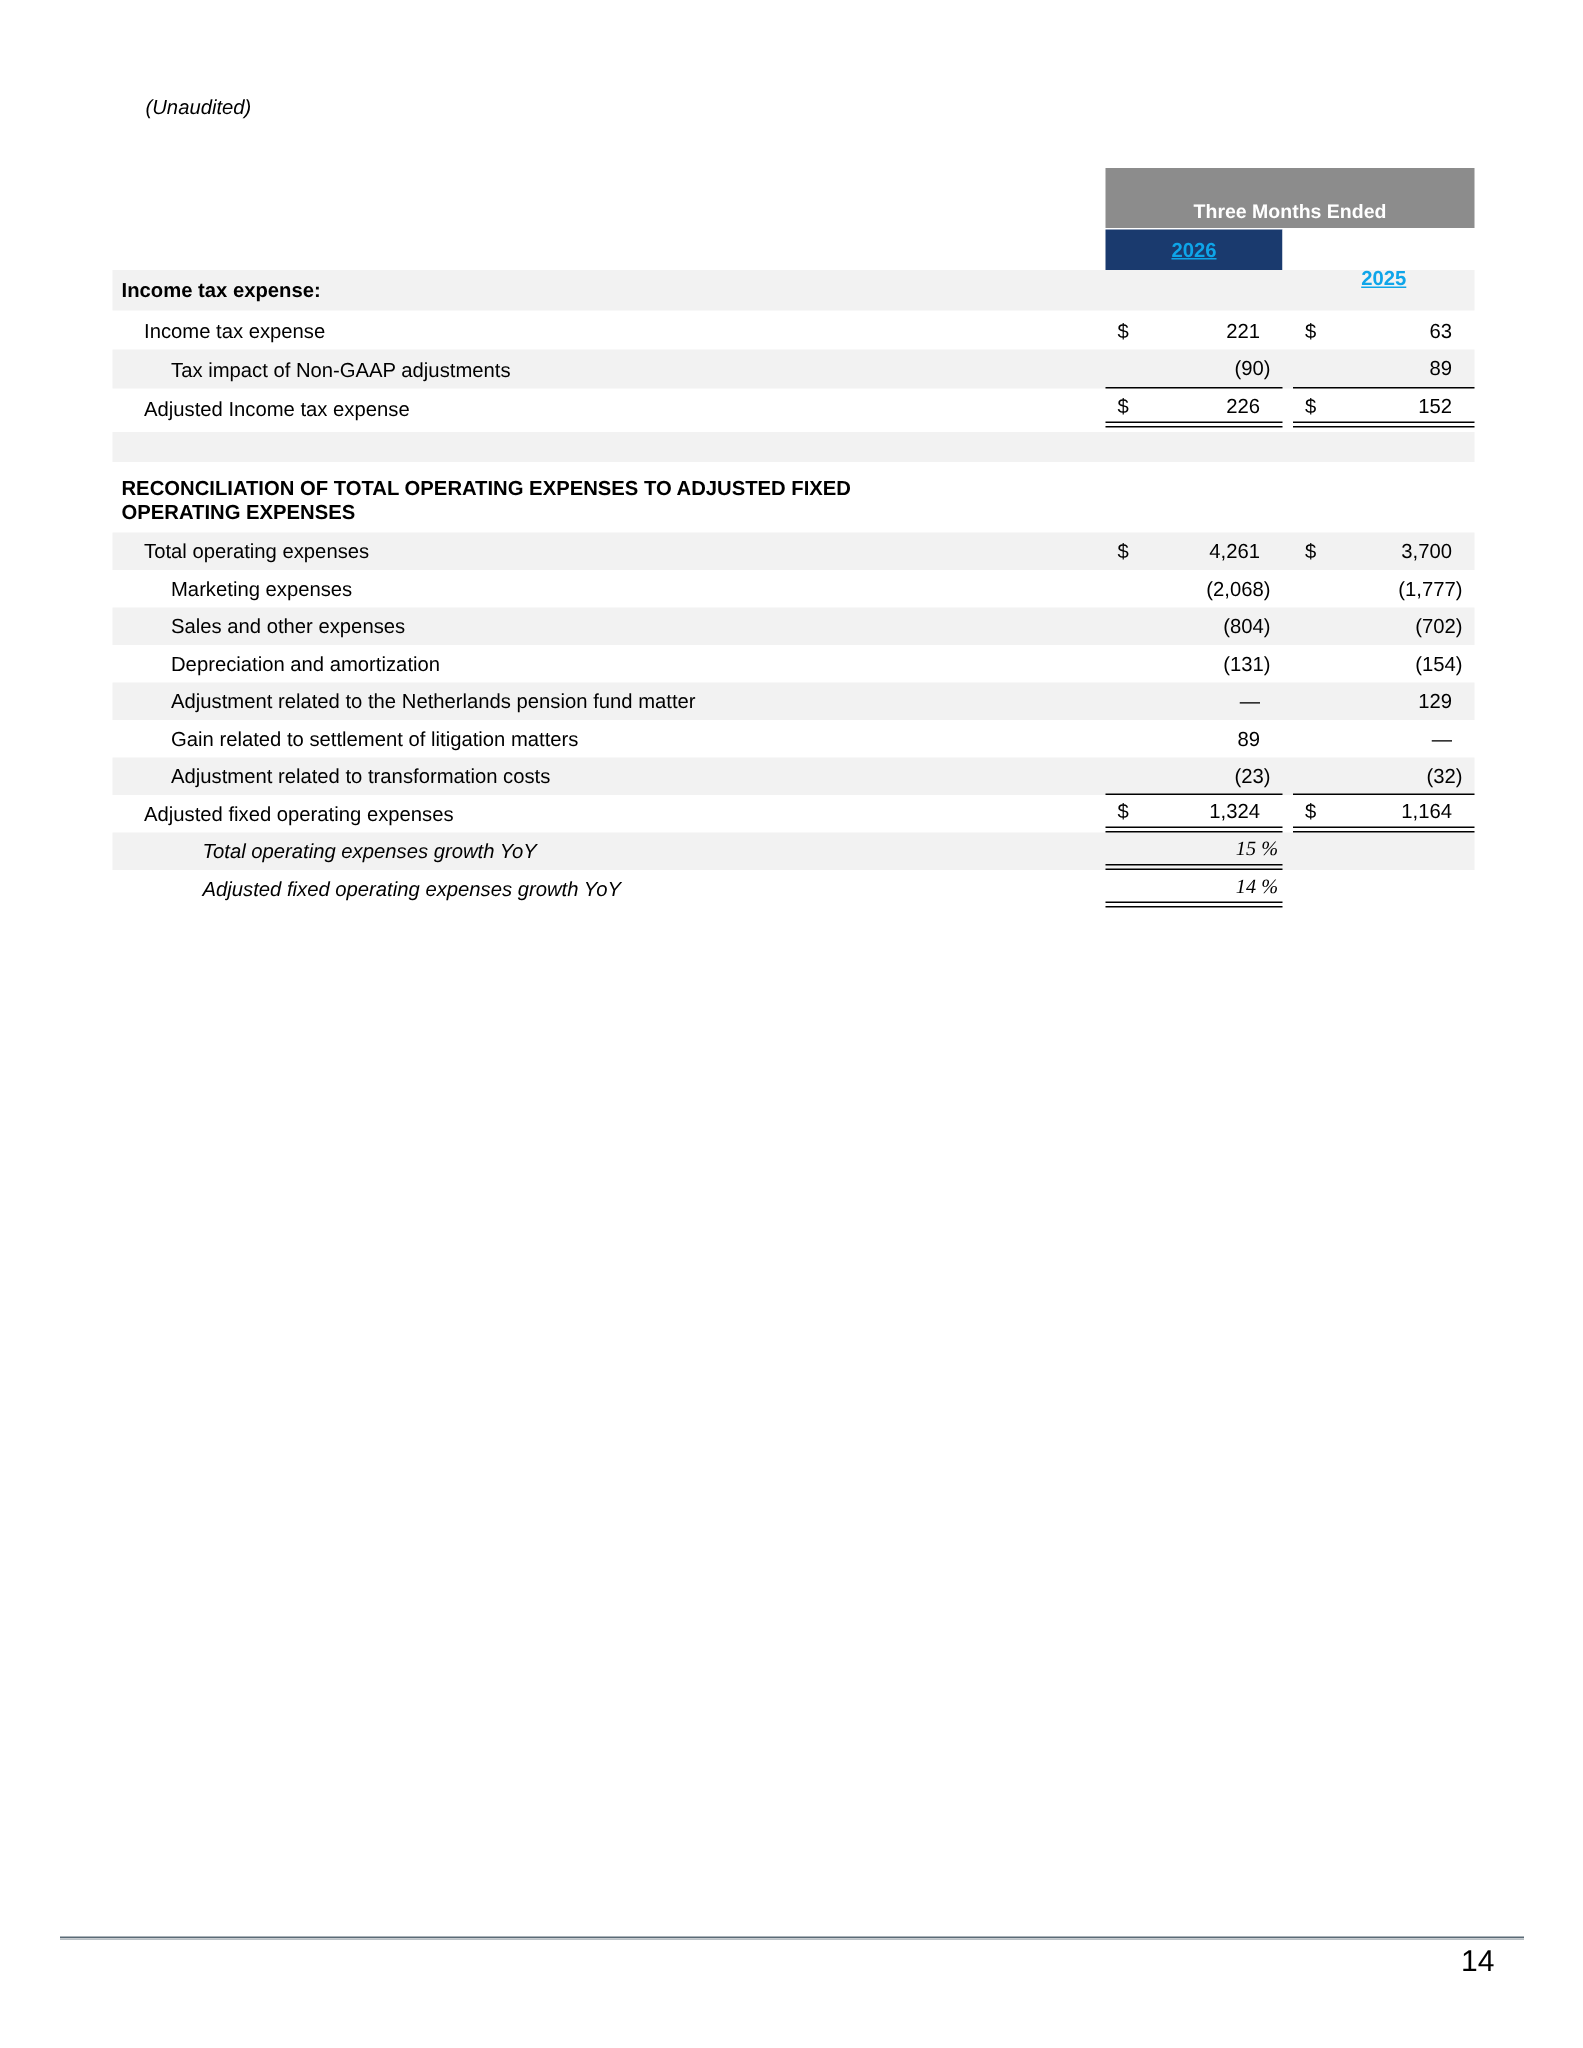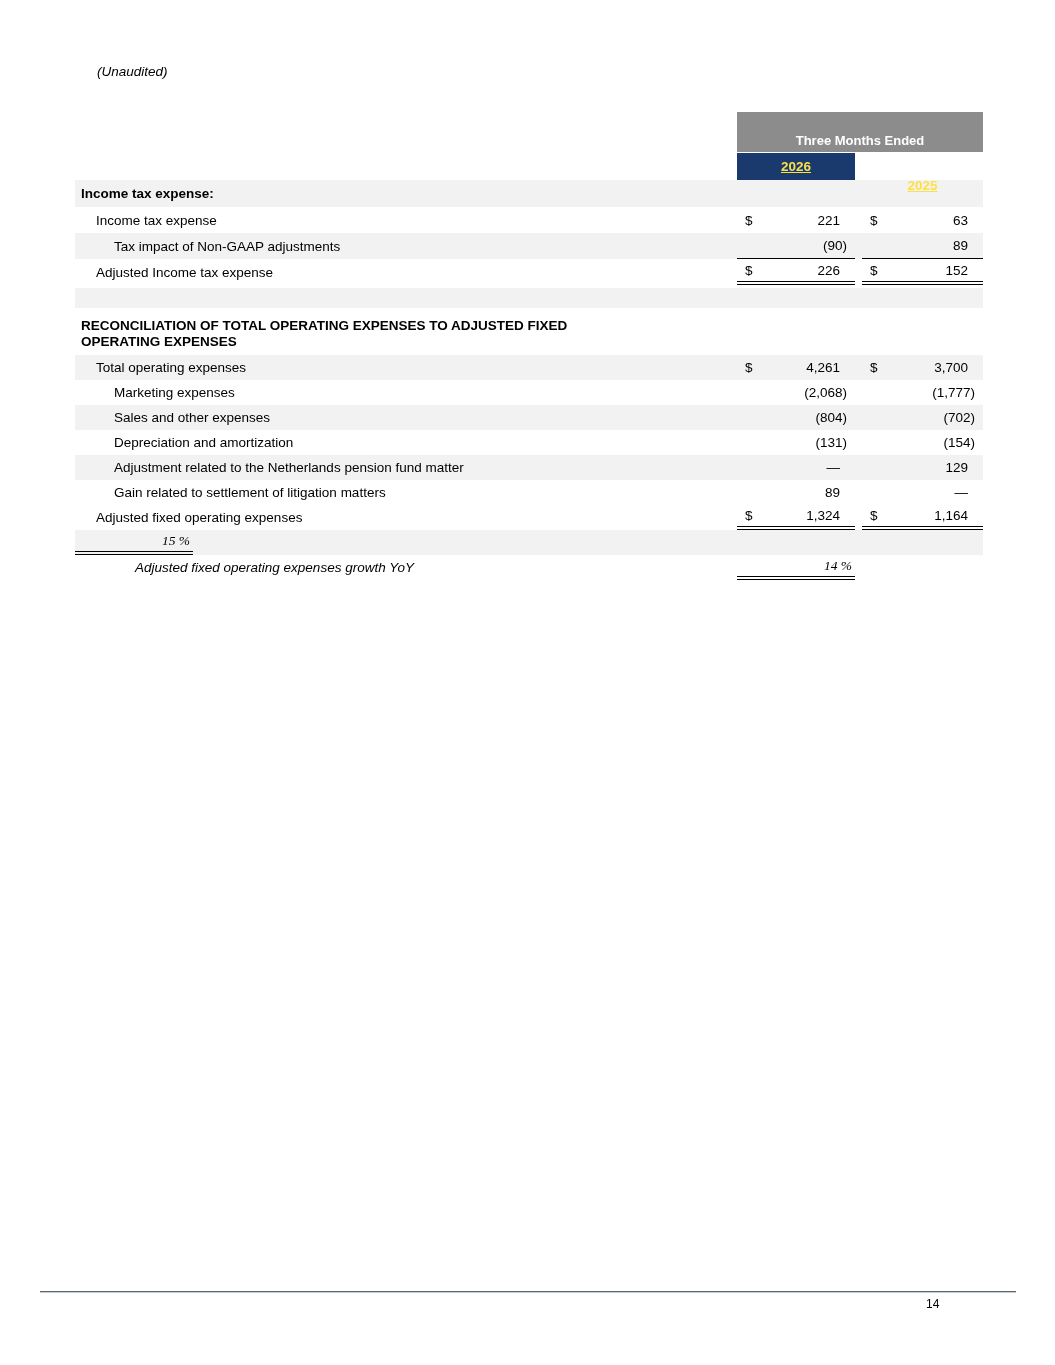--- a/index.html
+++ b/index.html
@@ -20,21 +20,21 @@
   
   .phead {
     margin-left: 662px; width: 246px; height: 40px;
     background: var(--header-gray, #8c8c8c);
     color: #fff; font-weight: bold; font-size: 13px;
     text-align: center; line-height: 17px; padding-top: 20px;
   }
   .yrow { display: flex; height: 27px; margin-top: 1px; }
   .yspacer { width: 662px; }
   .ycell {
-    background: var(--header-navy, #1a3a6e); color: #fde047; font-weight: bold;
+    background: var(--header-navy, #1a3a6e); color: #0ea5e9; font-weight: bold;
     display: flex; align-items: center; justify-content: center; font-size: 13.5px; text-decoration: underline;
   }
   .y1 { width: 118px; }
   .ygap { width: 7px; background: #fff; }
   .y2 { width: 121px; margin-top: 32px; }
 
   
   .row { display: flex; height: 26px; }
   .row.h27 { height: 27px; flex-direction: column; }
   .row.h25 { height: 25px; }
@@ -55,21 +55,21 @@
   .u2 .c1, .u2 .c2 { border-bottom: 4px double #000; }
   .u2c1 .c1 { border-bottom: 4px double #000; }
 
   .spacer { height: 20px; background: var(--row-stripe, #f2f2f2); margin-top: 3px; margin-bottom: 8px; }
   .sechead { padding: 2px 0 3px 6px; font-weight: bold; line-height: 16px; margin-bottom: 2px; }
 
   .footer-line {
     position: absolute; left: 40px; top: 1291px; width: 976px; height: 2px;
     background: var(--footer-line, #5a6a76); border-bottom: 1px solid #c6cbcf;
   }
-  .pagenum { position: absolute; left: 926px; top: 1297px; font-size: 12px; }
+  .pagenum { position: absolute; left: 974px; top: 1297px; font-size: 20px; }
 </style>
 </head>
 <body>
 
 <div class="unaudited">(Unaudited)</div>
 
 <div class="fintable">
 
   <div class="phead">
     <div>Three Months Ended</div>
@@ -194,35 +194,46 @@
     <div class="lbl ind2">Gain related to settlement of litigation matters</div>
     <div class="c1">
         <span class="val">89</span>
       </div>
     <div class="cgap"></div>
     <div class="c2">
         <span class="val">—</span>
       </div>
   </div>
 
+  <div class="row h25 s u1">
+    <div class="lbl ind2">Adjustment related to transformation costs</div>
+    <div class="c1">
+        <span class="val neg">(23)</span>
+      </div>
+    <div class="cgap"></div>
+    <div class="c2">
+        <span class="val neg">(32)</span>
+      </div>
+  </div>
 
   <div class="row h25 u2">
     <div class="lbl ind1">Adjusted fixed operating expenses</div>
     <div class="c1">
         <span class="cur">$</span>
         <span class="val">1,324</span>
       </div>
     <div class="cgap"></div>
     <div class="c2">
         <span class="cur">$</span>
         <span class="val">1,164</span>
       </div>
   </div>
 
   <div class="row h25 s u2c1">
+    <div class="lbl ind3">Total operating expenses growth YoY</div>
     <div class="c1">
         <span class="val pct">15 %</span>
       </div>
     <div class="cgap"></div>
     <div class="c2"></div>
   </div>
 
   <div class="row h25 u2c1">
     <div class="lbl ind3">Adjusted fixed operating expenses growth YoY</div>
     <div class="c1">

